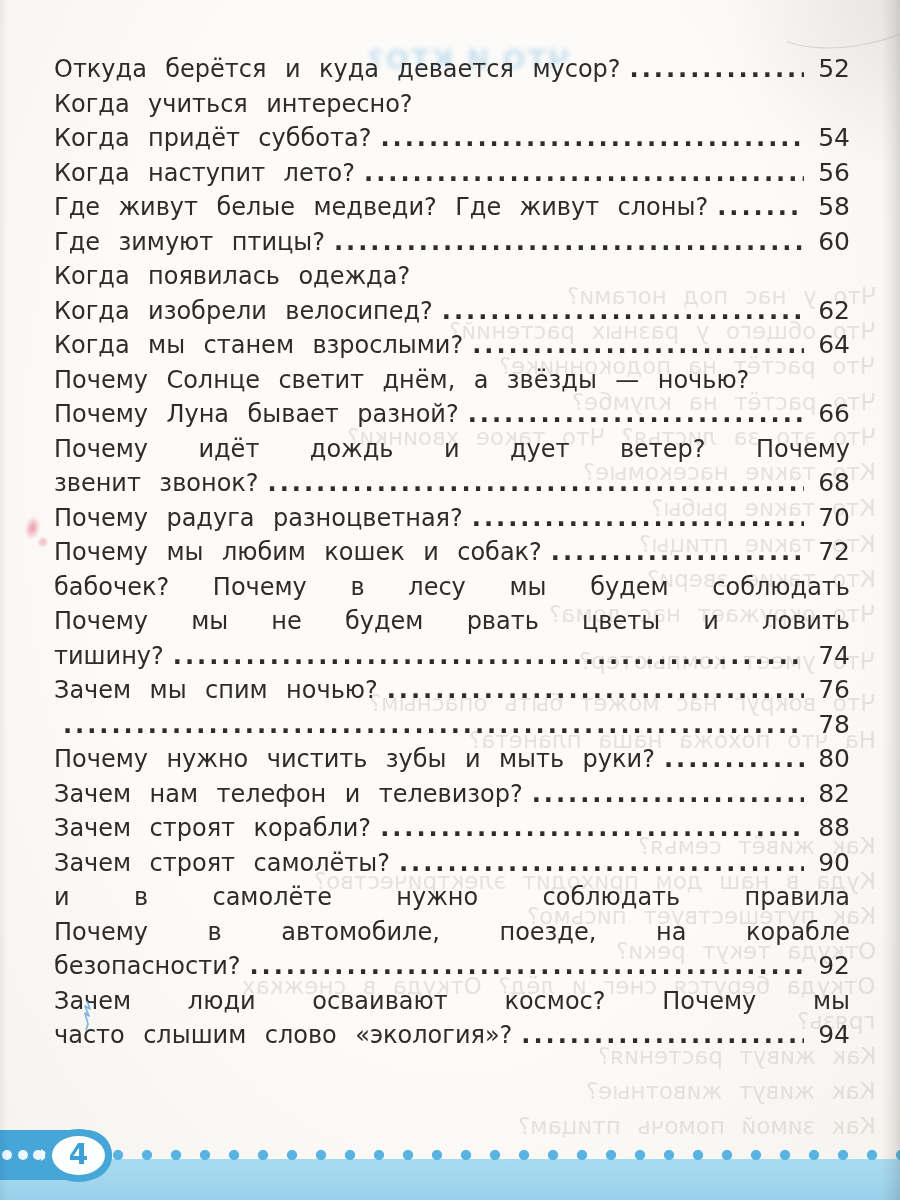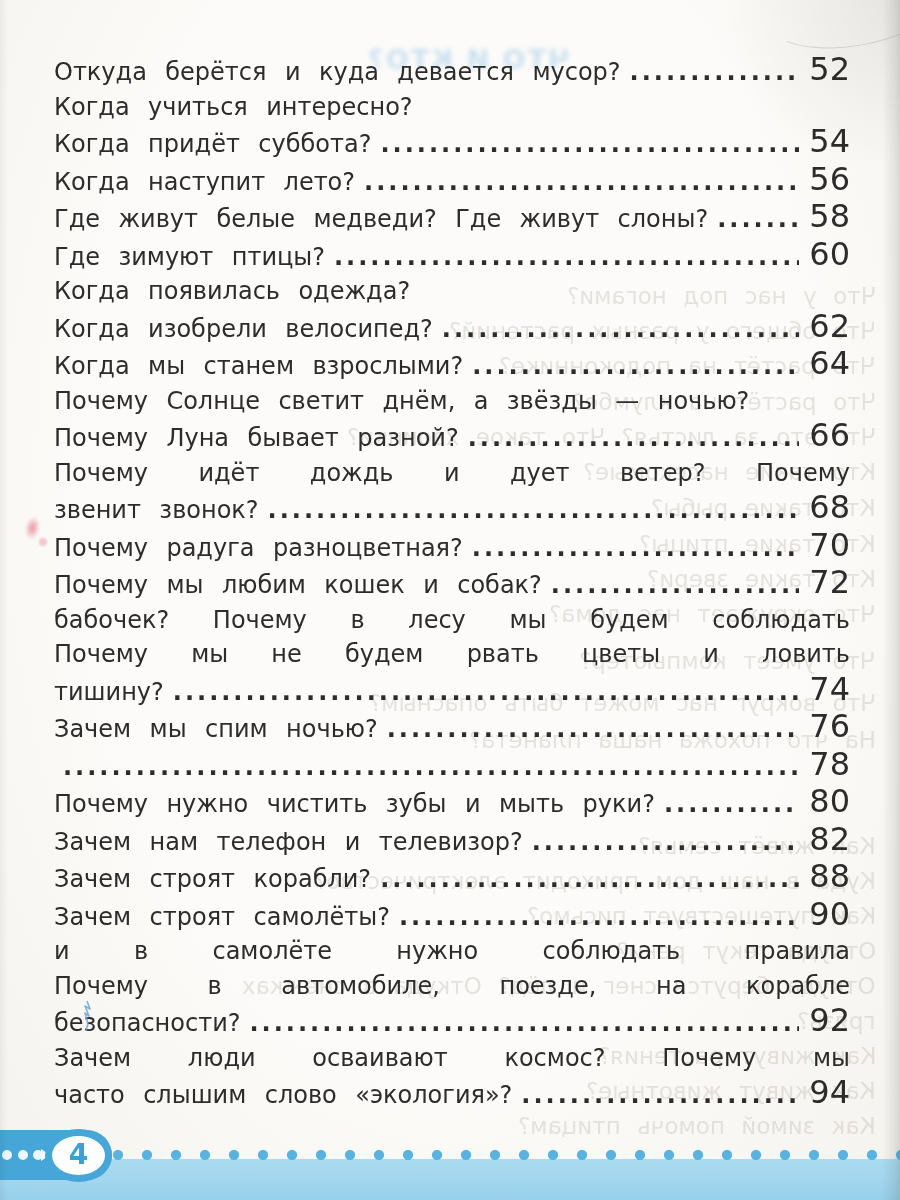--- a/index.html
+++ b/index.html
@@ -19,21 +19,21 @@
   .toc{position:absolute;left:54px;top:52px;width:796px;z-index:2;
        font-size:24px;line-height:34.5px;color:#2e2c2b;word-spacing:.45em;}
   .line{display:flex;align-items:baseline;}
   .t{white-space:nowrap;}
   .line.justify{display:block;}
   .line.justify .t{display:block;width:100%;white-space:normal;
        text-align:justify;text-align-last:justify;}
   .dots{flex:1 1 auto;min-width:0;overflow:hidden;white-space:nowrap;
        margin:0 10px 0 9px;letter-spacing:3px;font-weight:700;word-spacing:0;}
   .dots::after{content:"..........................................................................................................................";}
-  .num{flex:0 0 auto;min-width:36px;text-align:right;font-size:32px;word-spacing:0;}
+  .num{flex:0 0 auto;min-width:36px;text-align:right;font-size:25px;word-spacing:0;}
 
   
   .pink-smudge{position:absolute;left:25px;top:516px;width:15px;height:24px;z-index:2;
       background:radial-gradient(ellipse at 50% 50%, rgba(232,130,145,.85), rgba(232,130,145,0) 70%);
       filter:blur(1px);transform:rotate(12deg);}
   .pink-speck{position:absolute;left:39px;top:538px;width:8px;height:8px;border-radius:50%;z-index:2;
       background:rgba(232,140,150,.45);filter:blur(1px);}
   .pen-mark{position:absolute;left:80px;top:1000px;z-index:3;}
   .curl-line{position:absolute;top:-34px;right:-46px;width:180px;height:78px;z-index:4;
       border:1.5px solid transparent;border-bottom-color:rgba(150,150,145,.30);

